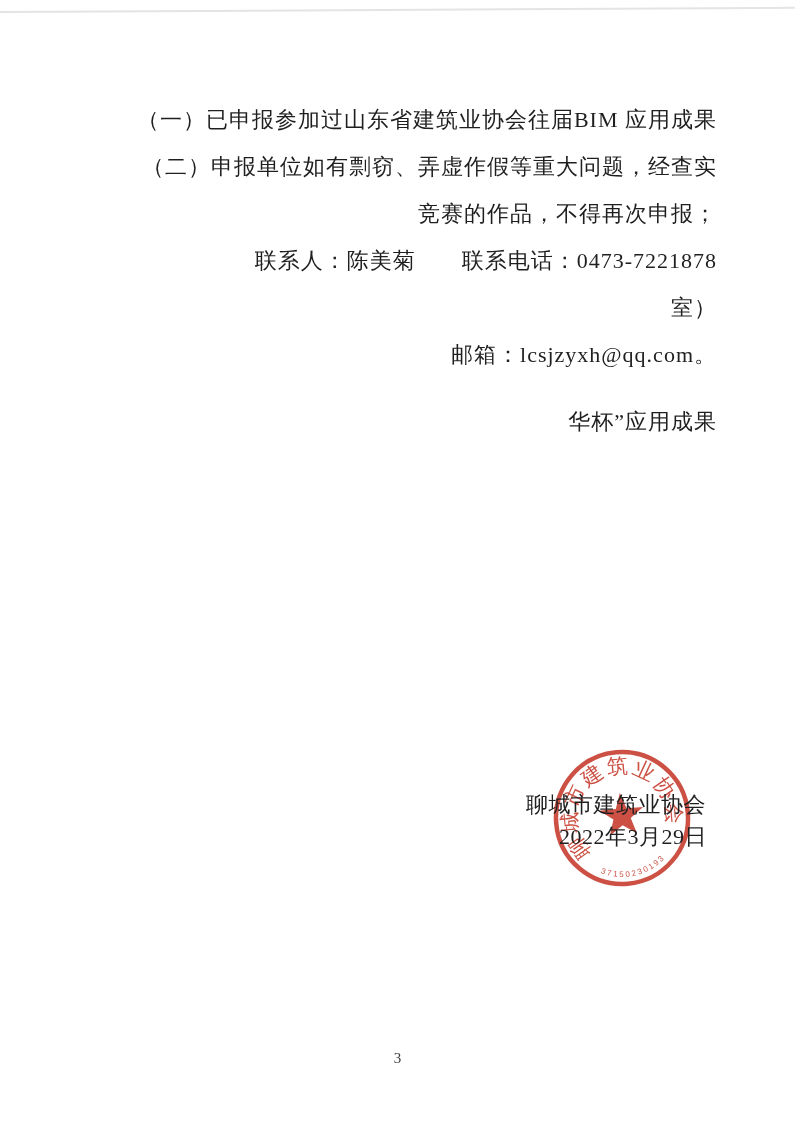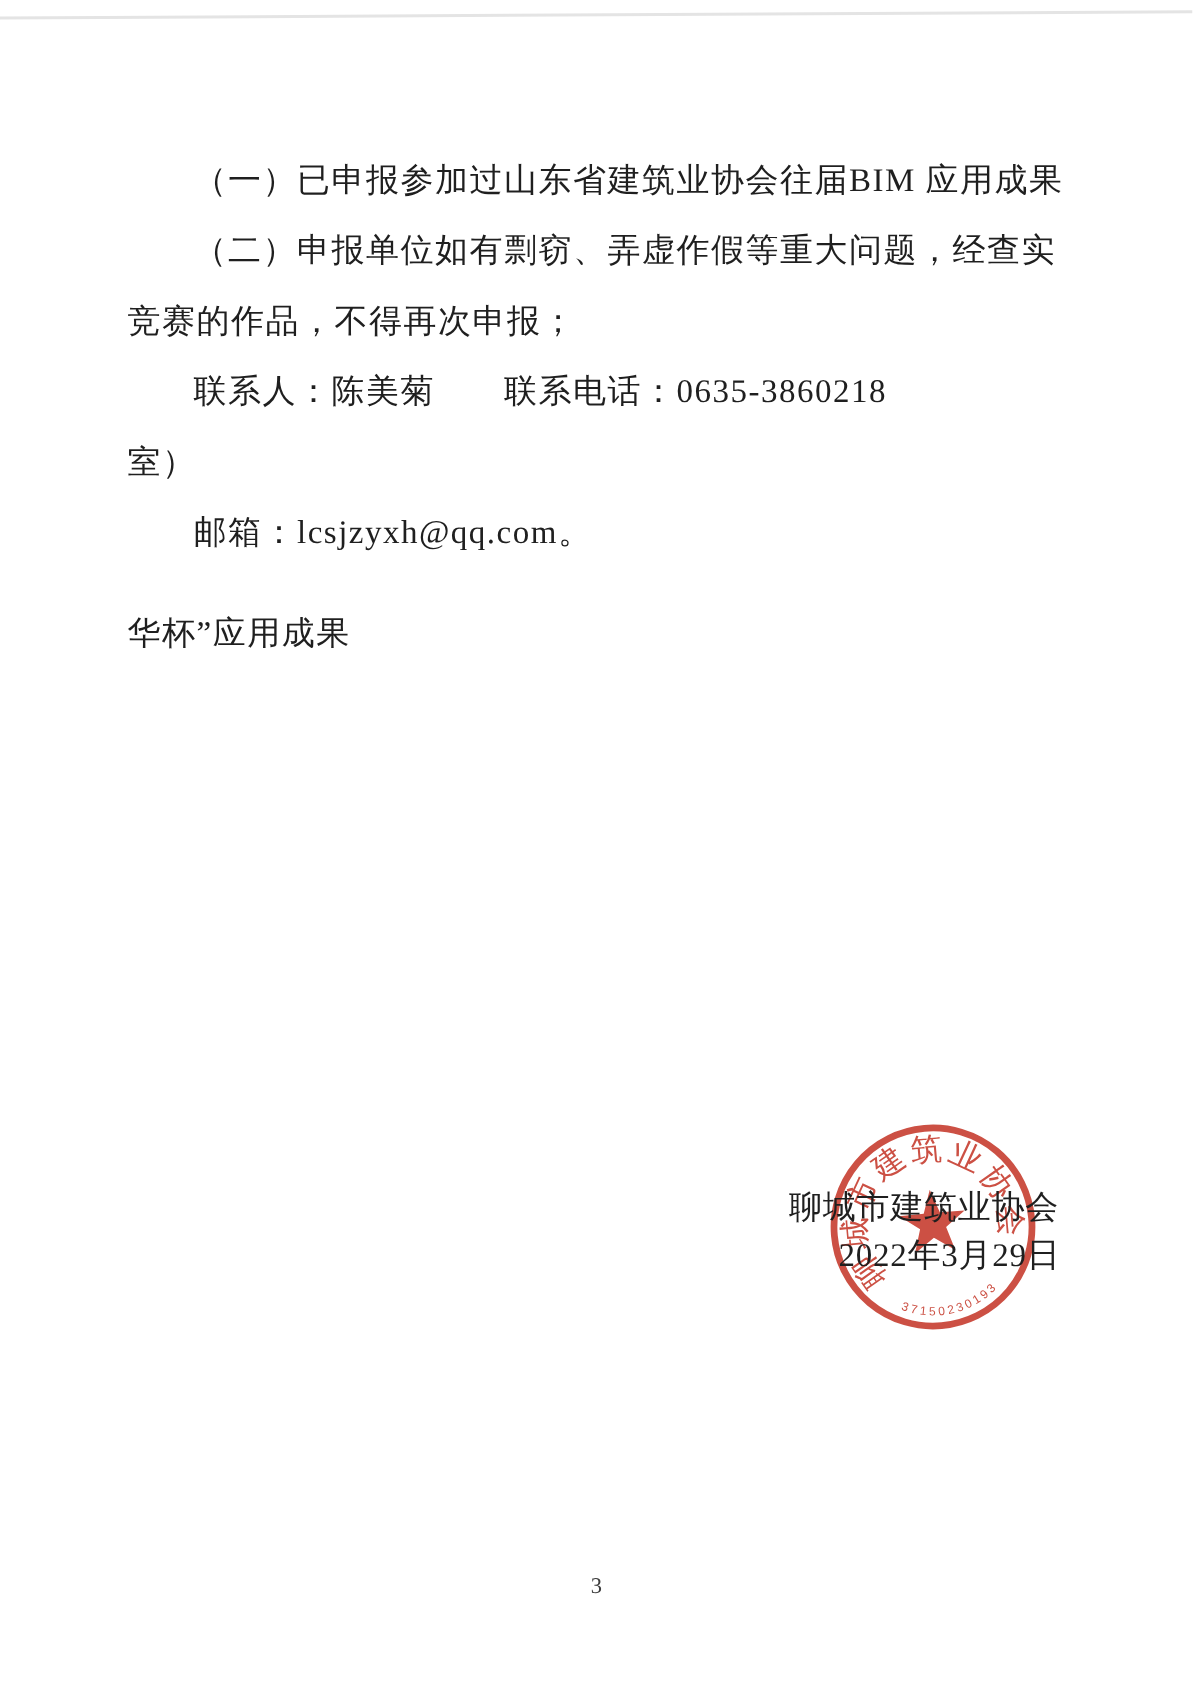--- a/index.html
+++ b/index.html
@@ -26,20 +26,21 @@
     transform-origin: left center;
   }
   .doc-body {
     position: absolute;
     left: 85px;
     top: 96px;
     width: 632px;
     font-size: 22px;
     line-height: 47px;
     letter-spacing: 1px;
+    text-align: right;
   }
   .line {
     white-space: pre;
   }
   .indent {
     text-indent: 2em;
   }
   .para-spacer {
     height: 20px;
   }
@@ -82,21 +83,21 @@
 </style>
 </head>
 <body>
 
 <div class="top-scan-line"></div>
 
 <div class="doc-body">
   <div class="line indent">（一）已申报参加过山东省建筑业协会往届BIM 应用成果</div>
   <div class="line indent">（二）申报单位如有剽窃、弄虚作假等重大问题，经查实</div>
   <div class="line">竞赛的作品，不得再次申报；</div>
-  <div class="line indent">联系人：陈美菊　　联系电话：0635-3860218</div>
+  <div class="line indent">联系人：陈美菊　　联系电话：0473-7221878</div>
   <div class="line">室）</div>
   <div class="line indent">邮箱：lcsjzyxh@qq.com。</div>
   <div class="para-spacer"></div>
   <div class="line">华杯”应用成果</div>
 </div>
 
 <div class="seal-wrap">
   <svg width="160" height="160" viewBox="0 0 160 160">
     <g transform="rotate(-5 80 80)">
       <circle cx="80" cy="80" r="66" fill="none" stroke="#c5392b" stroke-width="4.5"></circle>

